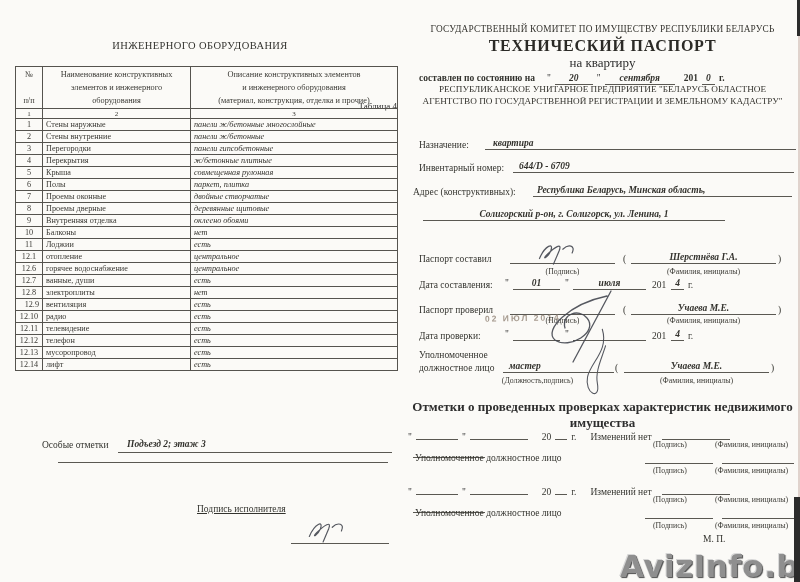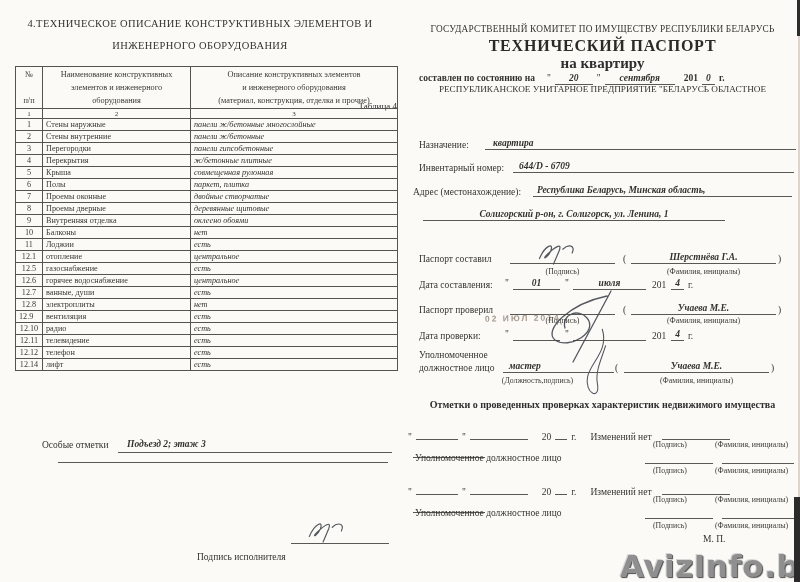--- a/index.html
+++ b/index.html
@@ -37,21 +37,21 @@
   .hand{font-style:italic;font-weight:bold;color:#33322d;}
   .line{position:absolute;height:0;border-top:1px solid #5a5852;}
 
   .lbl{font-size:9.5px;color:#33332e;}
   .cap{font-size:7.8px;color:#3a3934;white-space:nowrap;}
   .q{font-size:9.5px;}
 
   
   .rp-committee{width:395px;text-align:center;font-size:9.3px;letter-spacing:.2px;color:#35342f;}
   .rp-title{width:395px;text-align:center;font-size:16px;font-weight:bold;letter-spacing:.8px;color:#2b2a26;}
-  .rp-sub{width:395px;text-align:center;font-size:15px;font-weight:bold;}
+  .rp-sub{width:395px;text-align:center;font-size:13px;}
   .rp-agency{width:395px;text-align:center;font-size:9.2px;color:#35342f;}
   .smallcaps{font-size:8.5px;letter-spacing:.4px;}
   .bold{font-weight:bold;}
 
   .stamp{
     font-family:"Liberation Sans","DejaVu Sans",sans-serif;
     font-size:8.5px;font-weight:bold;letter-spacing:2px;
     color:rgba(150,138,124,.85);transform:rotate(-1deg);white-space:nowrap;
   }
   .sig{stroke:#43464f;fill:none;stroke-width:1.3;stroke-linecap:round;opacity:.9;}
@@ -62,21 +62,20 @@
     color:#8f8f8f;
     text-shadow:-1px -1px 0 #d6d6d6, 1px 1px 1px #4d4d4d;
     white-space:nowrap;
   }
   .edge{position:absolute;background:#2b2b2b;}
 </style>
 </head>
 <body>
 
 <div id="page-left" class="page">
-  <div class="abs lp-title" style="top:18px;left:0;">4.ТЕХНИЧЕСКОЕ ОПИСАНИЕ КОНСТРУКТИВНЫХ ЭЛЕМЕНТОВ И</div>
   <div class="abs lp-title" style="top:40px;left:0;">ИНЖЕНЕРНОГО ОБОРУДОВАНИЯ</div>
   <div class="abs tbl-caption" style="top:54px;left:0;margin-top:47px;">Таблица 4</div>
 
   <table class="tech abs" style="top:66px;left:15px;">
     <colgroup>
         <col style="width:27px">
         <col style="width:148px">
         <col style="width:207px">
       </colgroup>
     <thead>
@@ -152,73 +151,73 @@
           <td style="text-align: center;">11</td>
           <td>Лоджии</td>
           <td class="val">есть</td>
         </tr>
         <tr>
           <td style="text-align: center;">12.1</td>
           <td>отопление</td>
           <td class="val">центральное</td>
         </tr>
         <tr>
-          <td style="text-align: center;">12.5</td>
-          <td>газоснабжение</td>
-          <td class="val">есть</td>
-        </tr>
-        <tr>
           <td style="text-align: center;">12.6</td>
           <td>горячее водоснабжение</td>
           <td class="val">центральное</td>
         </tr>
         <tr>
           <td style="text-align: center;">12.7</td>
           <td>ванные, души</td>
           <td class="val">есть</td>
         </tr>
         <tr>
           <td style="text-align: center;">12.8</td>
           <td>электроплиты</td>
           <td class="val">нет</td>
         </tr>
         <tr>
-          <td style="text-align: left;">12.9</td>
+          <td style="text-align: right;">12.9</td>
           <td>вентиляция</td>
           <td class="val">есть</td>
         </tr>
         <tr>
           <td style="text-align: center;">12.10</td>
           <td>радио</td>
           <td class="val">есть</td>
         </tr>
         <tr>
           <td style="text-align: center;">12.11</td>
           <td>телевидение</td>
           <td class="val">есть</td>
         </tr>
         <tr>
           <td style="text-align: center;">12.12</td>
           <td>телефон</td>
+          <td class="val">есть</td>
+        </tr>
+        <tr>
+          <td style="text-align: center;">12.13</td>
+          <td>мусоропровод</td>
           <td class="val">есть</td>
         </tr>
         <tr>
           <td style="text-align: center;">12.14</td>
           <td>лифт</td>
           <td class="val">есть</td>
         </tr>
       </tbody>
   </table>
 
   <div class="abs lbl" style="top:440px;left:42px;">Особые отметки</div>
   <div class="abs hand" style="top:439px;left:127px;font-size:9.5px;">Подъезд 2; этаж 3</div>
   <div class="line" style="top:452px;left:118px;width:274px;"></div>
   <div class="line" style="top:462px;left:58px;width:330px;"></div>
 
-  <div class="abs lbl" style="top:552px;left:197px;">Подпись исполнителя</div>
+  <div class="abs lbl" style="top:504px;left:197px;text-decoration:underline;">Подпись исполнителя</div>
   <div class="line" style="top:543px;left:291px;width:98px;"></div>
   <svg class="abs" style="top:516px;left:302px;" width="55" height="28" viewBox="0 0 60 30">
     <path class="sig" d="M8 22 C14 8 24 4 20 14 C17 21 10 24 16 18 C24 10 33 4 29 14 L23 28 M33 12 C39 6 47 8 43 16"></path>
   </svg>
 </div>
 
 <div id="page-right" class="page">
   <div class="abs rp-title" style="top:37px;left:0;">ТЕХНИЧЕСКИЙ ПАСПОРТ</div>
   <div class="abs rp-committee" style="top:24px;left:0;">ГОСУДАРСТВЕННЫЙ КОМИТЕТ ПО ИМУЩЕСТВУ РЕСПУБЛИКИ БЕЛАРУСЬ</div>
   <div class="abs rp-sub" style="top:55px;left:0;">на квартиру</div>
@@ -228,29 +227,30 @@
     <span class="q" style="margin-left:8px;">"</span>
     <span class="u hand" style="width:38px;">20</span>
     <span class="q">"</span>
     <span class="u hand" style="width:70px;">сентября</span>
     <span class="lbl bold" style="margin-left:5px;">201</span>
     <span class="u hand" style="width:13px;">0</span>
     <span class="lbl bold">г.</span>
   </div>
 
   <div class="abs rp-agency" style="top:84px;left:0;">РЕСПУБЛИКАНСКОЕ УНИТАРНОЕ ПРЕДПРИЯТИЕ "БЕЛАРУСЬ ОБЛАСТНОЕ</div>
+  <div class="abs rp-agency" style="top:96px;left:0;">АГЕНТСТВО ПО ГОСУДАРСТВЕННОЙ РЕГИСТРАЦИИ И ЗЕМЕЛЬНОМУ КАДАСТРУ"</div>
 
 
   <div class="abs lbl" style="top:140px;left:14px;">Назначение:</div>
   <span class="u hand abs" style="top:138px;left:80px;width:303px;text-align:left;padding-left:8px;">квартира</span>
 
   <div class="abs lbl" style="top:163px;left:14px;">Инвентарный номер:</div>
   <span class="u hand abs" style="top:161px;left:108px;width:275px;text-align:left;padding-left:6px;">644/D - 6709</span>
 
-  <div class="abs lbl" style="top:187px;left:8px;">Адрес (местонахождение):</div>
+  <div class="abs lbl" style="top:187px;left:8px;">Адрес (конструктивных):</div>
   <span class="u hand abs" style="top:185px;left:128px;width:255px;text-align:left;padding-left:4px;">Республика Беларусь, Минская область,</span>
   <span class="u hand abs" style="top:209px;left:18px;width:302px;">Солигорский р-он,   г. Солигорск, ул. Ленина, 1</span>
 
   <div class="abs lbl" style="top:254px;left:14px;">Паспорт составил</div>
   <span class="u abs" style="top:252px;left:105px;width:105px;"></span>
   <span class="lbl abs" style="top:254px;left:218px;">(</span>
   <span class="u hand abs" style="top:252px;left:226px;width:145px;">Шерстнёва Г.А.</span>
   <span class="lbl abs" style="top:254px;left:373px;">)</span>
   <div class="abs cap" style="top:267px;left:105px;width:105px;text-align:center;">(Подпись)</div>
   <div class="abs cap" style="top:267px;left:226px;width:145px;text-align:center;">(Фамилия, инициалы)</div>
@@ -294,21 +294,21 @@
 
   <div class="abs lbl" style="top:350px;left:14px;">Уполномоченное</div>
   <div class="abs lbl" style="top:363px;left:14px;">должностное лицо</div>
   <span class="u hand abs" style="top:361px;left:98px;width:105px;text-align:left;padding-left:6px;">мастер</span>
   <span class="lbl abs" style="top:363px;left:210px;">(</span>
   <span class="u hand abs" style="top:361px;left:219px;width:145px;">Учаева М.Е.</span>
   <span class="lbl abs" style="top:363px;left:366px;">)</span>
   <div class="abs cap" style="top:376px;left:60px;width:145px;text-align:center;">(Должность,подпись)</div>
   <div class="abs cap" style="top:376px;left:219px;width:145px;text-align:center;">(Фамилия, инициалы)</div>
 
-  <div class="abs ctr bold" style="top:399px;left:0;width:395px;font-size:10px;">Отметки о проведенных проверках характеристик недвижимого имущества</div>
+  <div class="abs ctr bold" style="top:399px;left:0;width:395px;font-size:13px;">Отметки о проведенных проверках характеристик недвижимого имущества</div>
 
   <div class="abs" style="top:426px;left:0;width:395px;">
     <span class="q" style="margin-left:3px;">"</span>
     <span class="u" style="width:42px;"></span>
     <span class="q">"</span>
     <span class="u" style="width:58px;"></span>
     <span class="lbl" style="margin-left:10px;">20</span>
     <span class="u" style="width:12px;"></span>
     <span class="lbl">г.</span>
     <span class="lbl" style="margin-left:10px;">Изменений нет</span>

